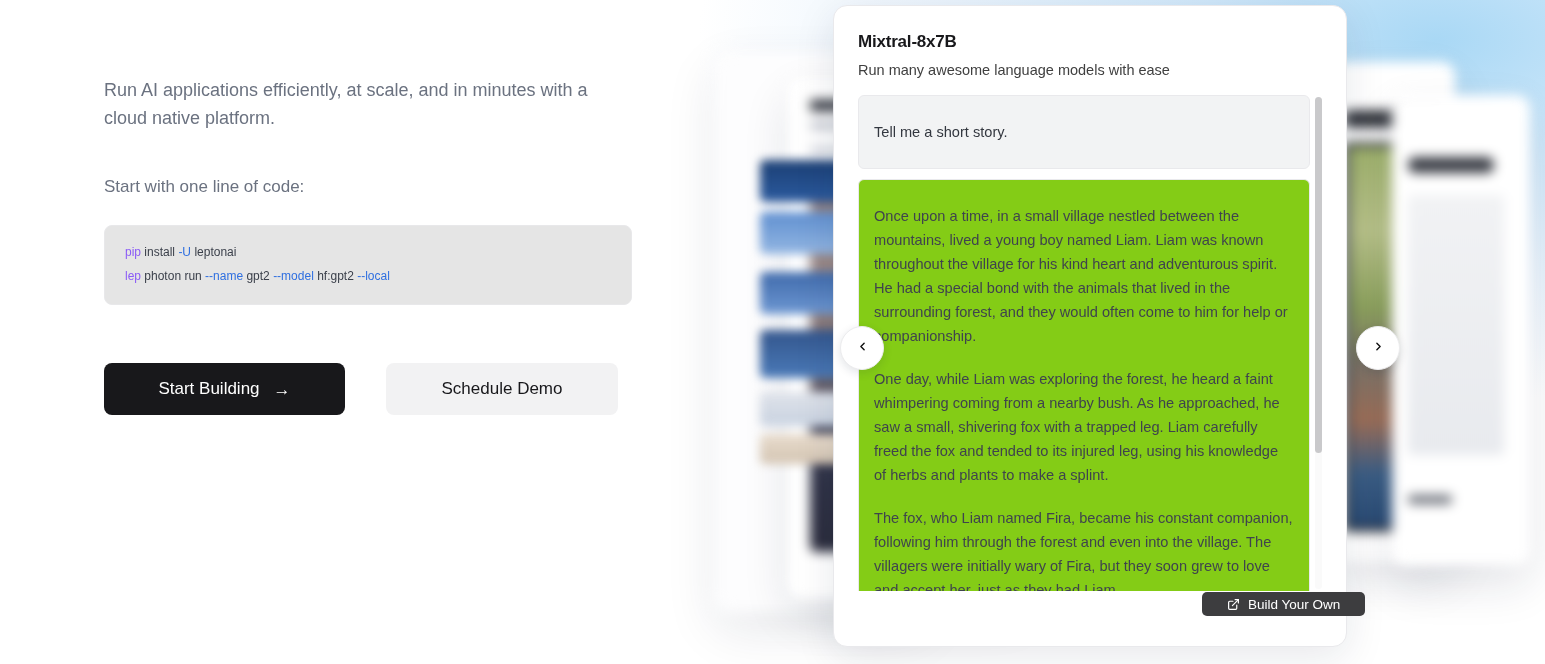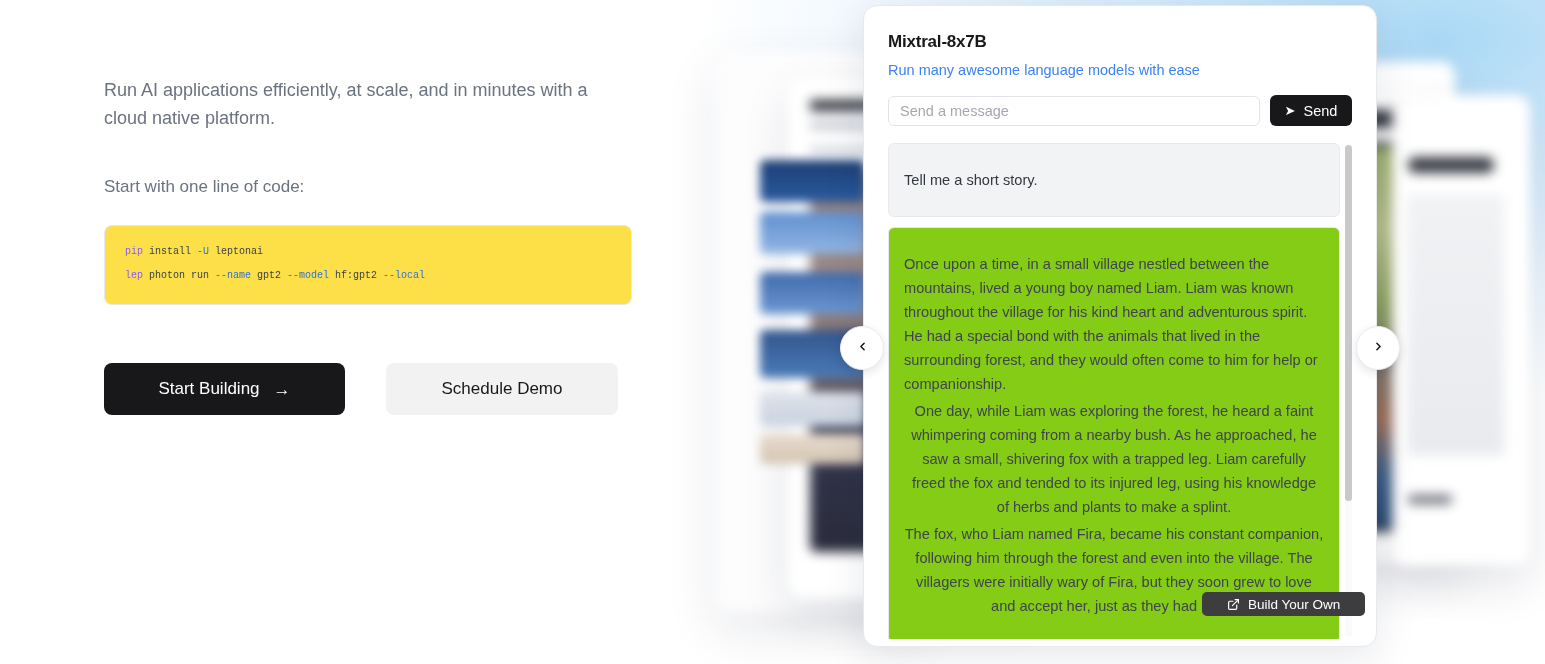--- a/index.html
+++ b/index.html
@@ -17,25 +17,25 @@
     font-size: 58px; line-height: 68px; font-weight: 700;
     letter-spacing: -1.6px; color: #15181f;
   }
   .headline .accent { color: #2f7cee; }
   .subhead {
     margin-top: 26px; font-size: 18px; line-height: 28px;
     color: #6b7280; max-width: 530px; font-weight: 400;
   }
   .startline { margin-top: 45px; font-size: 17px; color: #6b7280; }
   .codebox {
-    margin-top: 28px; width: 528px; background: #fde047;
+    margin-top: 28px; width: 528px; background: #e5e5e5;
     border: 1px solid #e8e8ea; border-radius: 8px;
     padding: 14px 20px 16px 20px;
-    font-family: Liberation Mono, monospace;
-    font-size: 10px; line-height: 24px; color: #3a3f4a;
+    font-family: Liberation Sans, sans-serif;
+    font-size: 12px; line-height: 24px; color: #3a3f4a;
   }
   .codebox .kw { color: #8b5cf6; }
   .codebox .flag { color: #2f6fe0; }
   .btnrow { margin-top: 58px; display: flex; gap: 41px; }
   .btn {
     height: 52px; border-radius: 8px; display: flex; align-items: center;
     justify-content: center; font-size: 17px; cursor: pointer; border: none;
     font-family: "Liberation Sans", sans-serif;
   }
   .btn-primary {
@@ -106,28 +106,28 @@
   }
   .g5 .hdr { position: absolute; left: 14px; top: 48px; width: 100px; height: 18px;
              background: #34373e; border-radius: 6px; }
   .g5 .photo { position: absolute; left: 14px; top: 80px; width: 100px; height: 390px;
                border-radius: 5px; border: 5px solid #2f3238;
                background: linear-gradient(180deg,#9fb26c 0%,#b9c38a 22%,#8ea35e 42%,
                            #7e7468 58%,#9d6f58 72%,#3c5f86 86%,#2a4b74 100%); }
 
   
   .card {
-    position: absolute; left: 863px; top: 5px; width: 514px; height: 642px;
+    position: absolute; left: 833px; top: 5px; width: 514px; height: 642px;
     background: #ffffff; border: 1px solid #e9e9ec; border-radius: 14px;
     box-shadow: 0 10px 40px rgba(20,30,60,.10);
     overflow: hidden;
   }
   .card-inner { padding: 26px 24px 0 24px; }
   .card-title { font-size: 17px; font-weight: 700; color: #18181b; letter-spacing: -.2px; }
-  .card-sub { margin-top: 10px; font-size: 14.5px; color: #3b82f6; }
+  .card-sub { margin-top: 10px; font-size: 14.5px; color: #404040; }
   .composer { margin-top: 17px; display: flex; gap: 10px; align-items: center; }
   .composer-input {
     flex: 1; height: 30px; border: 1px solid #e2e3e7; border-radius: 6px;
     background: #fff; padding: 0 11px; font-size: 14.5px; color: #111;
     font-family: "Liberation Sans", sans-serif; outline: none;
   }
   .composer-input::placeholder { color: #a5a8af; }
   .send-btn {
     height: 31px; min-width: 82px; background: #18181b; color: #fff;
     border-radius: 6px; display: flex; align-items: center; justify-content: center;
@@ -139,21 +139,21 @@
   .thread {
     position: relative; margin-top: 17px; height: 496px;
     padding-right: 12px; overflow: hidden;
   }
   .bubble {
     border: 1px solid #e9e9ec; border-radius: 6px;
     padding: 24px 15px; font-size: 14.6px; line-height: 24px; color: #3f444d;
   }
   .bubble.user { background: #f2f3f4; color: #33373f; }
   .bubble.bot { margin-top: 10px; background: #84cc16; }
-  .bubble.bot p + p { margin-top: 3px; text-align: center; }
+  .bubble.bot p + p { margin-top: 19px; }
 
   .scrolltrack {
     position: absolute; right: 0; top: 2px; width: 7px; height: 492px;
     background: #fafafa; border-radius: 4px;
   }
   .scrollthumb {
     position: absolute; right: 0; top: 2px; width: 7px; height: 356px;
     background: #c9c9cb; border-radius: 4px; cursor: pointer;
   }
 
@@ -230,27 +230,20 @@
       <span class="bar2"></span>
       <span class="bar3"></span>
     </div>
   </div>
 
   <div class="card">
     <div class="card-inner">
       <div class="card-title">Mixtral-8x7B</div>
       <div class="card-sub">Run many awesome language models with ease</div>
 
-      <div class="composer">
-        <input class="composer-input" type="text" placeholder="Send a message" style="">
-        <button class="send-btn">
-          <span class="plane">➤</span>
-          <span>Send</span>
-        </button>
-      </div>
 
       <div class="thread">
         <div class="bubble user">Tell me a short story.</div>
         <div class="bubble bot">
           <p>Once upon a time, in a small village nestled between the mountains, lived a young boy named Liam. Liam was known throughout the village for his kind heart and adventurous spirit. He had a special bond with the animals that lived in the surrounding forest, and they would often come to him for help or companionship.</p>
           <p>One day, while Liam was exploring the forest, he heard a faint whimpering coming from a nearby bush. As he approached, he saw a small, shivering fox with a trapped leg. Liam carefully freed the fox and tended to its injured leg, using his knowledge of herbs and plants to make a splint.</p>
           <p>The fox, who Liam named Fira, became his constant companion, following him through the forest and even into the village. The villagers were initially wary of Fira, but they soon grew to love and accept her, just as they had Liam.</p>
         </div>
         <div class="scrolltrack"></div>
         <div class="scrollthumb"></div>

